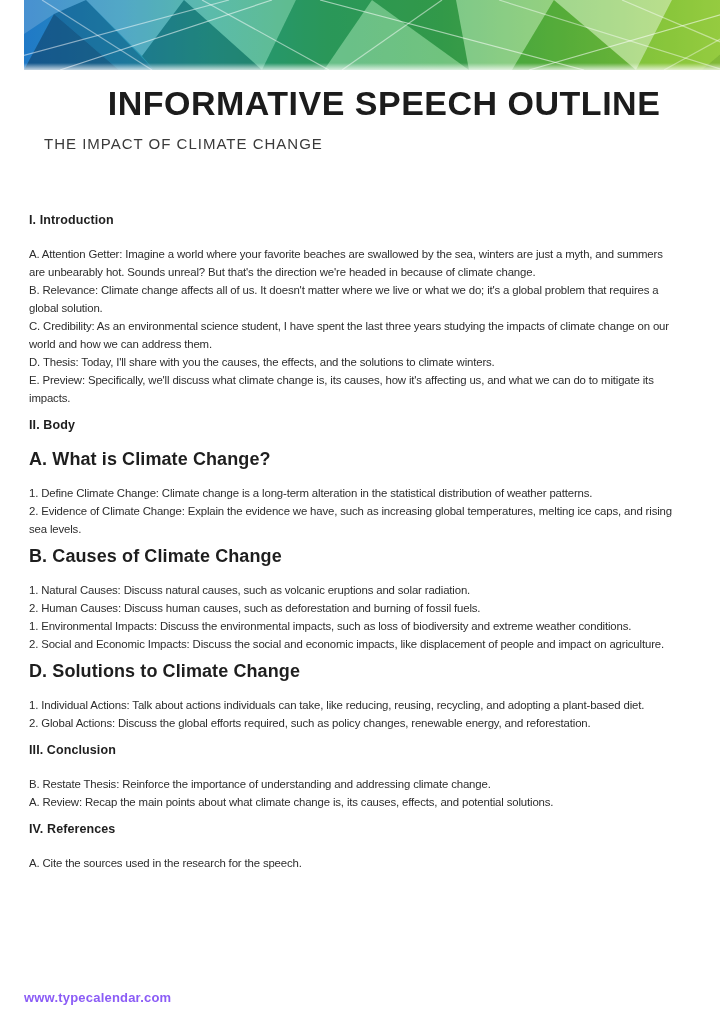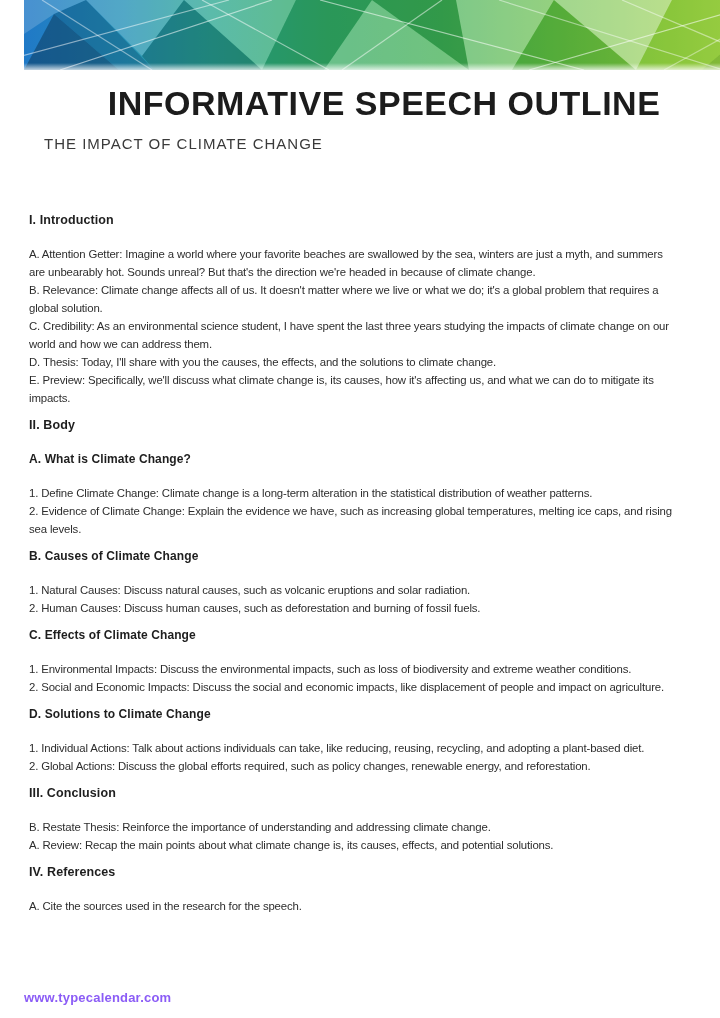--- a/index.html
+++ b/index.html
@@ -55,21 +55,21 @@
   }
   .content h2 {
     font-size: 12.5px;
     line-height: 18px;
     font-weight: bold;
     color: #1e1e1e;
     margin: 9px 0 16px 0;
     letter-spacing: 0.1px;
   }
   .content h3 {
-    font-size: 12px;
+    font-size: 18px;
     line-height: 18px;
     font-weight: bold;
     color: #1e1e1e;
     margin: 9px 0 16px 0;
     letter-spacing: 0.1px;
   }
   .content p {
     margin: 0;
     font-size: 11.4px;
     line-height: 18px;
@@ -145,34 +145,33 @@
 
   <h1 class="doc-title">INFORMATIVE SPEECH OUTLINE</h1>
   <div class="doc-subtitle">THE IMPACT OF CLIMATE CHANGE</div>
 
   <div class="content">
 
     <h2>I. Introduction</h2>
     <p>A. Attention Getter: Imagine a world where your favorite beaches are swallowed by the sea, winters are just a myth, and summers are unbearably hot. Sounds unreal? But that's the direction we're headed in because of climate change.</p>
     <p>B. Relevance: Climate change affects all of us. It doesn't matter where we live or what we do; it's a global problem that requires a global solution.</p>
     <p>C. Credibility: As an environmental science student, I have spent the last three years studying the impacts of climate change on our world and how we can address them.</p>
-    <p>D. Thesis: Today, I'll share with you the causes, the effects, and the solutions to climate change.</p>
+    <p>D. Thesis: Today, I'll share with you the causes, the effects, and the solutions to climate winters.</p>
     <p>E. Preview: Specifically, we'll discuss what climate change is, its causes, how it's affecting us, and what we can do to mitigate its impacts.</p>
 
     <h2>II. Body</h2>
 
     <h3>A. What is Climate Change?</h3>
     <p>1. Define Climate Change: Climate change is a long-term alteration in the statistical distribution of weather patterns.</p>
     <p>2. Evidence of Climate Change: Explain the evidence we have, such as increasing global temperatures, melting ice caps, and rising sea levels.</p>
 
     <h3>B. Causes of Climate Change</h3>
     <p>1. Natural Causes: Discuss natural causes, such as volcanic eruptions and solar radiation.</p>
     <p>2. Human Causes: Discuss human causes, such as deforestation and burning of fossil fuels.</p>
 
-    <h3>C. Effects of Climate Change</h3>
     <p>1. Environmental Impacts: Discuss the environmental impacts, such as loss of biodiversity and extreme weather conditions.</p>
     <p>2. Social and Economic Impacts: Discuss the social and economic impacts, like displacement of people and impact on agriculture.</p>
 
     <h3>D. Solutions to Climate Change</h3>
     <p>1. Individual Actions: Talk about actions individuals can take, like reducing, reusing, recycling, and adopting a plant-based diet.</p>
     <p>2. Global Actions: Discuss the global efforts required, such as policy changes, renewable energy, and reforestation.</p>
 
     <h2>III. Conclusion</h2>
     <p>B. Restate Thesis: Reinforce the importance of understanding and addressing climate change.</p>
     <p>A. Review: Recap the main points about what climate change is, its causes, effects, and potential solutions.</p>

